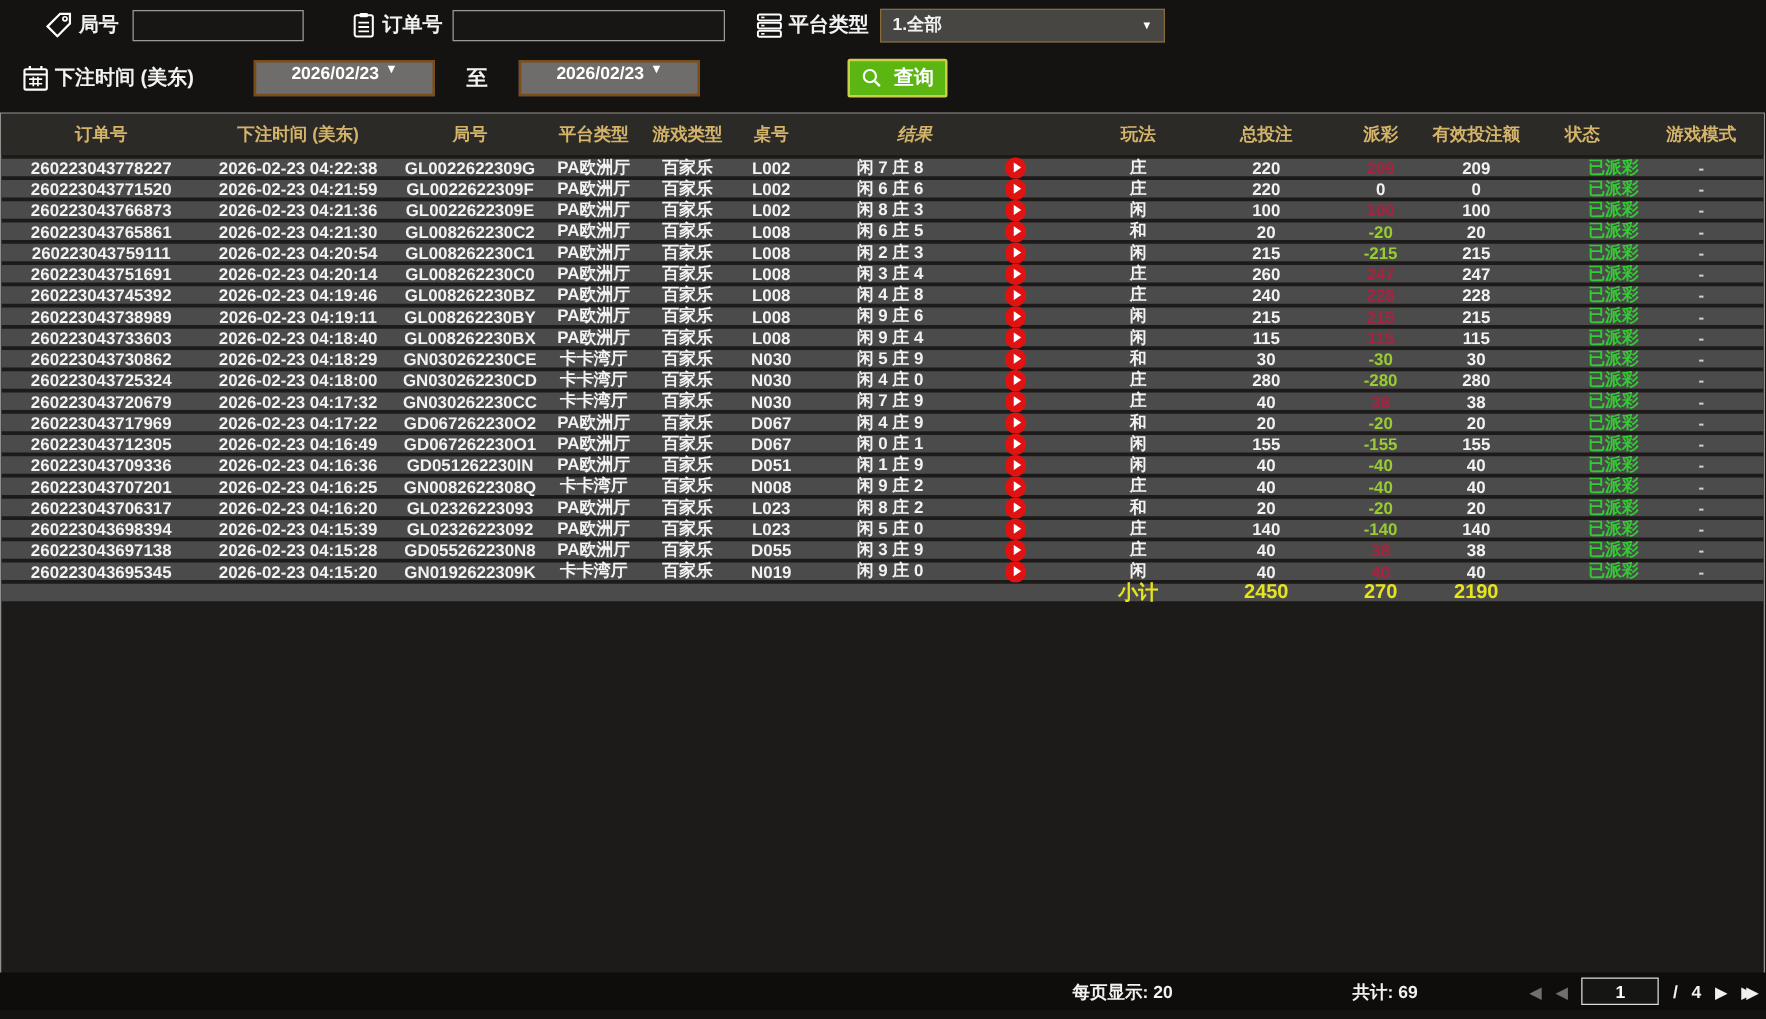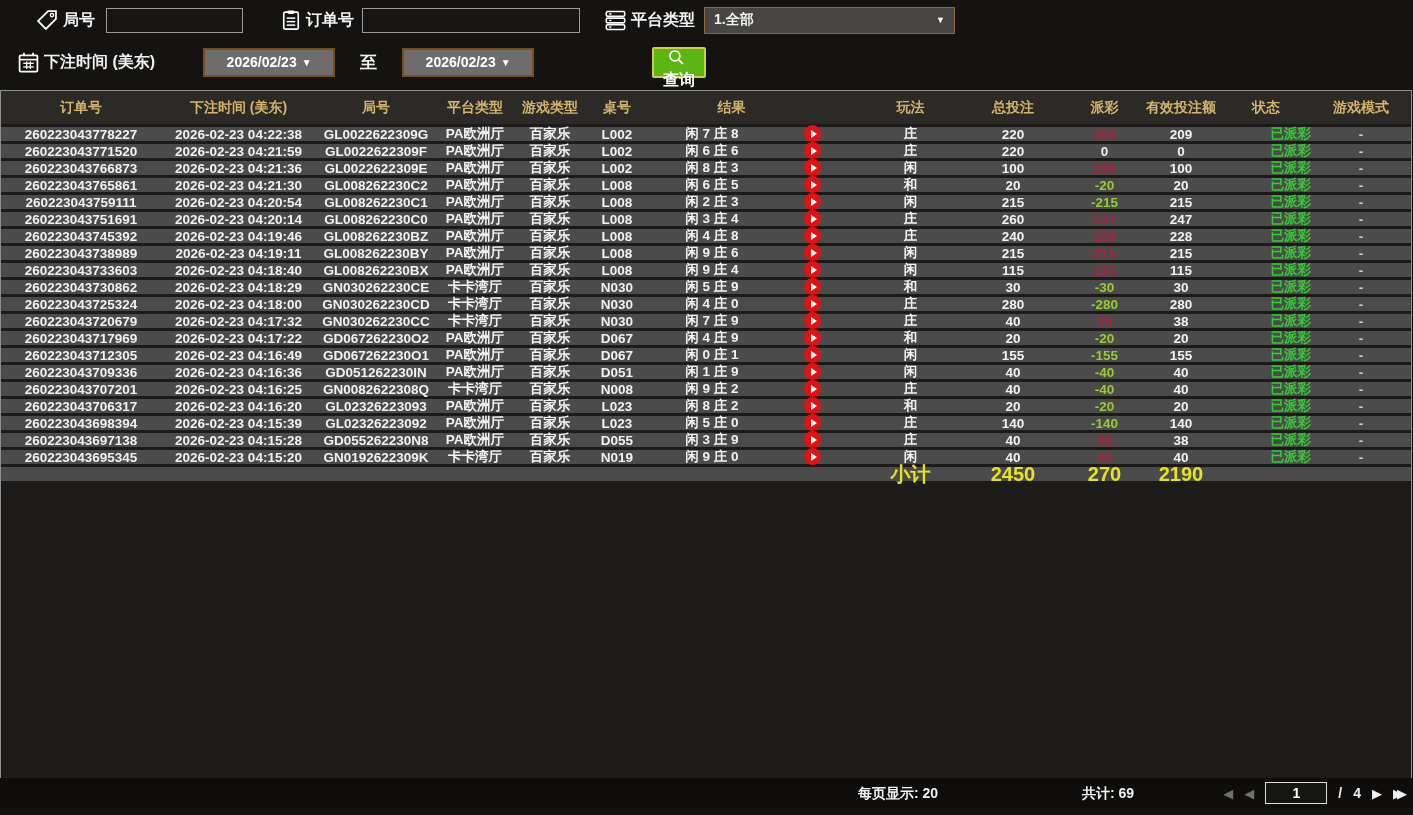--- a/index.html
+++ b/index.html
@@ -18,72 +18,72 @@
   .txt{
     height:25px;background:#171615;border:1px solid #9a9a9a;
     color:#fff;font-size:13px;padding:0 6px;outline:none;
     font-family:inherit;
   }
   .txt.round{width:137px;margin-left:11px;}
   .txt.order{width:218px;margin-left:8px;}
   .gap-order{margin-left:38px;}
   .gap-plat{margin-left:25px;}
   .ddl{
-    margin-left:9px;width:251px;height:27px;background:#474643;
+    margin-left:9px;width:228px;height:27px;background:#474643;
     border:1px solid #8a6a35;display:flex;align-items:center;
     padding:0 9px;font-size:14px;cursor:pointer;
   }
   .ddl .ddl-text{flex:1;text-align:left;}
   .ddl .caret{font-size:9px;color:#fff;}
   .datebtn{
-    width:132px;height:29px;background:#6e6d6b;border:2px solid var(--date_border,#7b4d18);
-    display:flex;align-items:center;justify-content:center;gap:5px;
+    width:145px;height:29px;background:#6e6d6b;border:2px solid var(--date_border,#7b4d18);
+    display:flex;align-items:flex-start;justify-content:center;gap:5px;
     font-size:14px;cursor:pointer;color:#fff;
   }
   .datebtn .caret{font-size:10px;}
   .date1{margin-left:48px;}
   .to-label{margin:0 25px;font-size:17px;}
   .querybtn{
     margin-left:118px;height:31px;padding:0 9px;
     background:var(--query_button,#5cb612);border:2px solid var(--query_border,#c7cf4b);
     display:flex;align-items:center;gap:4px;border-radius:2px;
-    color:#fff;font-size:16px;cursor:pointer;font-weight:700;font-family:inherit;flex-direction:column;
+    color:#fff;font-size:16px;cursor:pointer;font-weight:700;font-family:inherit;
   }
   
   .grid{
     position:absolute;top:90px;left:0;width:1412px;height:695px;
     border:1px solid #8f8f8f;background:#1c1b19;
   }
   .thead,.trow{
     display:grid;
     grid-template-columns:160px 155px 120px 78px 72px 62px 215px 95px 110px 73px 80px 90px 100px;
     align-items:center;
   }
   .thead{height:33px;background:#2c2a27;color:var(--header_text,#d4b46a);font-size:14px;}
   .thead .hc{text-align:center;}
-  .thead .h-result{padding-right:48px;}
+  .thead .h-result{padding-right:48px;font-style:italic;}
   .trow{height:14px;margin-top:3px;background:#4b4b4b;font-size:13.5px;}
   .c{text-align:center;white-space:nowrap;overflow:hidden;}
-  .c-result{display:flex;align-items:flex-start;}
+  .c-result{display:flex;align-items:center;}
   .rtext{display:inline-block;width:128px;text-align:center;}
   .play{
     display:inline-block;width:17px;height:17px;border-radius:50%;
     background:var(--play_icon,#e01212);position:relative;margin-left:28px;cursor:pointer;
     flex:0 0 auto;
   }
   .play::after{
     content:'';position:absolute;left:6.5px;top:4.5px;
     border-left:6px solid #fff;border-top:4px solid transparent;border-bottom:4px solid transparent;
   }
   .payout-red{color:var(--payout_positive,#a82340);}
   .payout-green{color:var(--payout_negative,#99cc33);}
   .payout-white{color:#f2f2f2;}
   .status{color:var(--status_paid,#33cc33);text-align:right;}
   .mode{color:#cfcfcf;}
-  .summary .c{color:var(--totals,#e6e320);font-size:20px;}
+  .summary .c{color:var(--totals,#e6e320);font-size:16px;}
   
   .bottombar{
     position:absolute;top:778px;left:0;width:1413px;height:30px;
     background:#0e0d0c;font-size:14px;
   }
   .bb-size{position:absolute;left:858px;line-height:30px;}
   .bb-count{position:absolute;left:1082px;line-height:30px;}
   .pager{
     position:absolute;right:6px;top:0;height:30px;
     display:flex;align-items:center;gap:11px;

